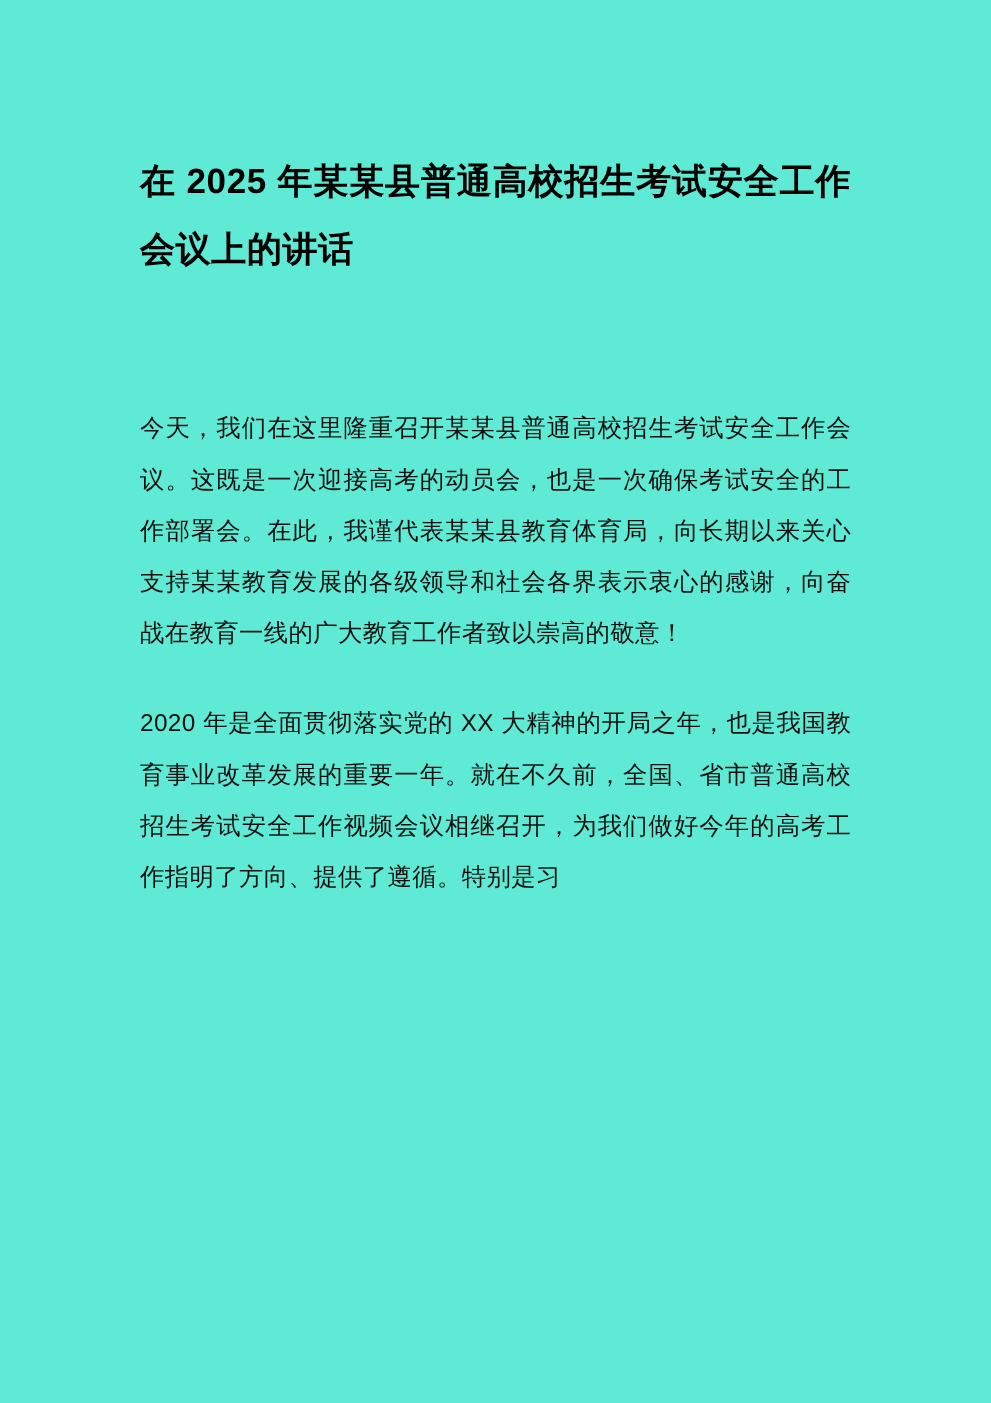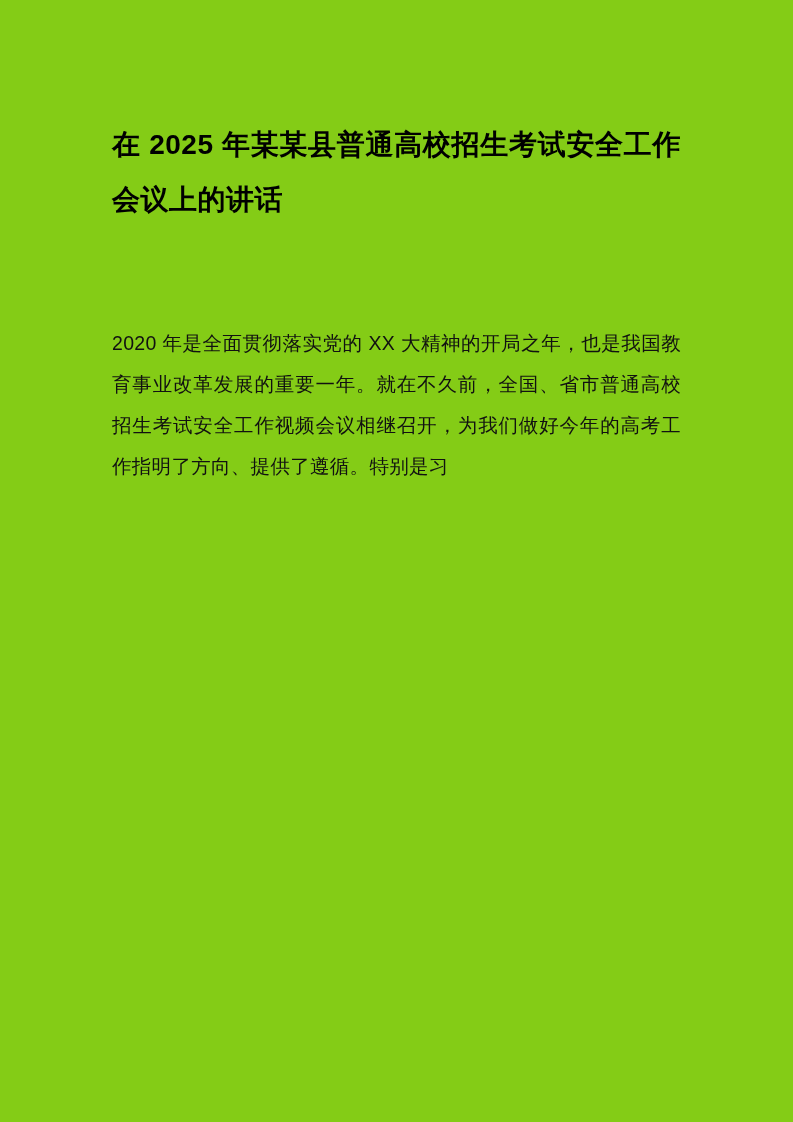--- a/index.html
+++ b/index.html
@@ -13,21 +13,21 @@
     font-family: "Liberation Sans", "DejaVu Sans", sans-serif;
     color: #000000;
     overflow: hidden;
   }
   .page {
     position: relative;
     width: 793px;
     height: 1122px;
     box-sizing: border-box;
     padding: 118px 112px 0 112px;
-    background: #84cc16;
+    background: #5eead4;
   }
   .doc-title {
     font-size: 28px;
     font-weight: bold;
     line-height: 1.95;
     letter-spacing: 0.5px;
     text-align: justify;
     text-align-last: left;
     margin: 0 0 0 0;
     color: #000000;
@@ -54,16 +54,17 @@
 </head>
 <body>
 
 <div class="page">
 
   <div class="title-block">
     <h1 class="doc-title">在 2025 年某某县普通高校招生考试安全工作会议上的讲话</h1>
   </div>
 
   <div class="body-block">
+    <p class="para para-indent-none">今天，我们在这里隆重召开某某县普通高校招生考试安全工作会议。这既是一次迎接高考的动员会，也是一次确保考试安全的工作部署会。在此，我谨代表某某县教育体育局，向长期以来关心支持某某教育发展的各级领导和社会各界表示衷心的感谢，向奋战在教育一线的广大教育工作者致以崇高的敬意！</p>
     <p class="para para-indent-none">2020 年是全面贯彻落实党的 XX 大精神的开局之年，也是我国教育事业改革发展的重要一年。就在不久前，全国、省市普通高校招生考试安全工作视频会议相继召开，为我们做好今年的高考工作指明了方向、提供了遵循。特别是习</p>
   </div>
 
 </div>
 
 </body></html>

